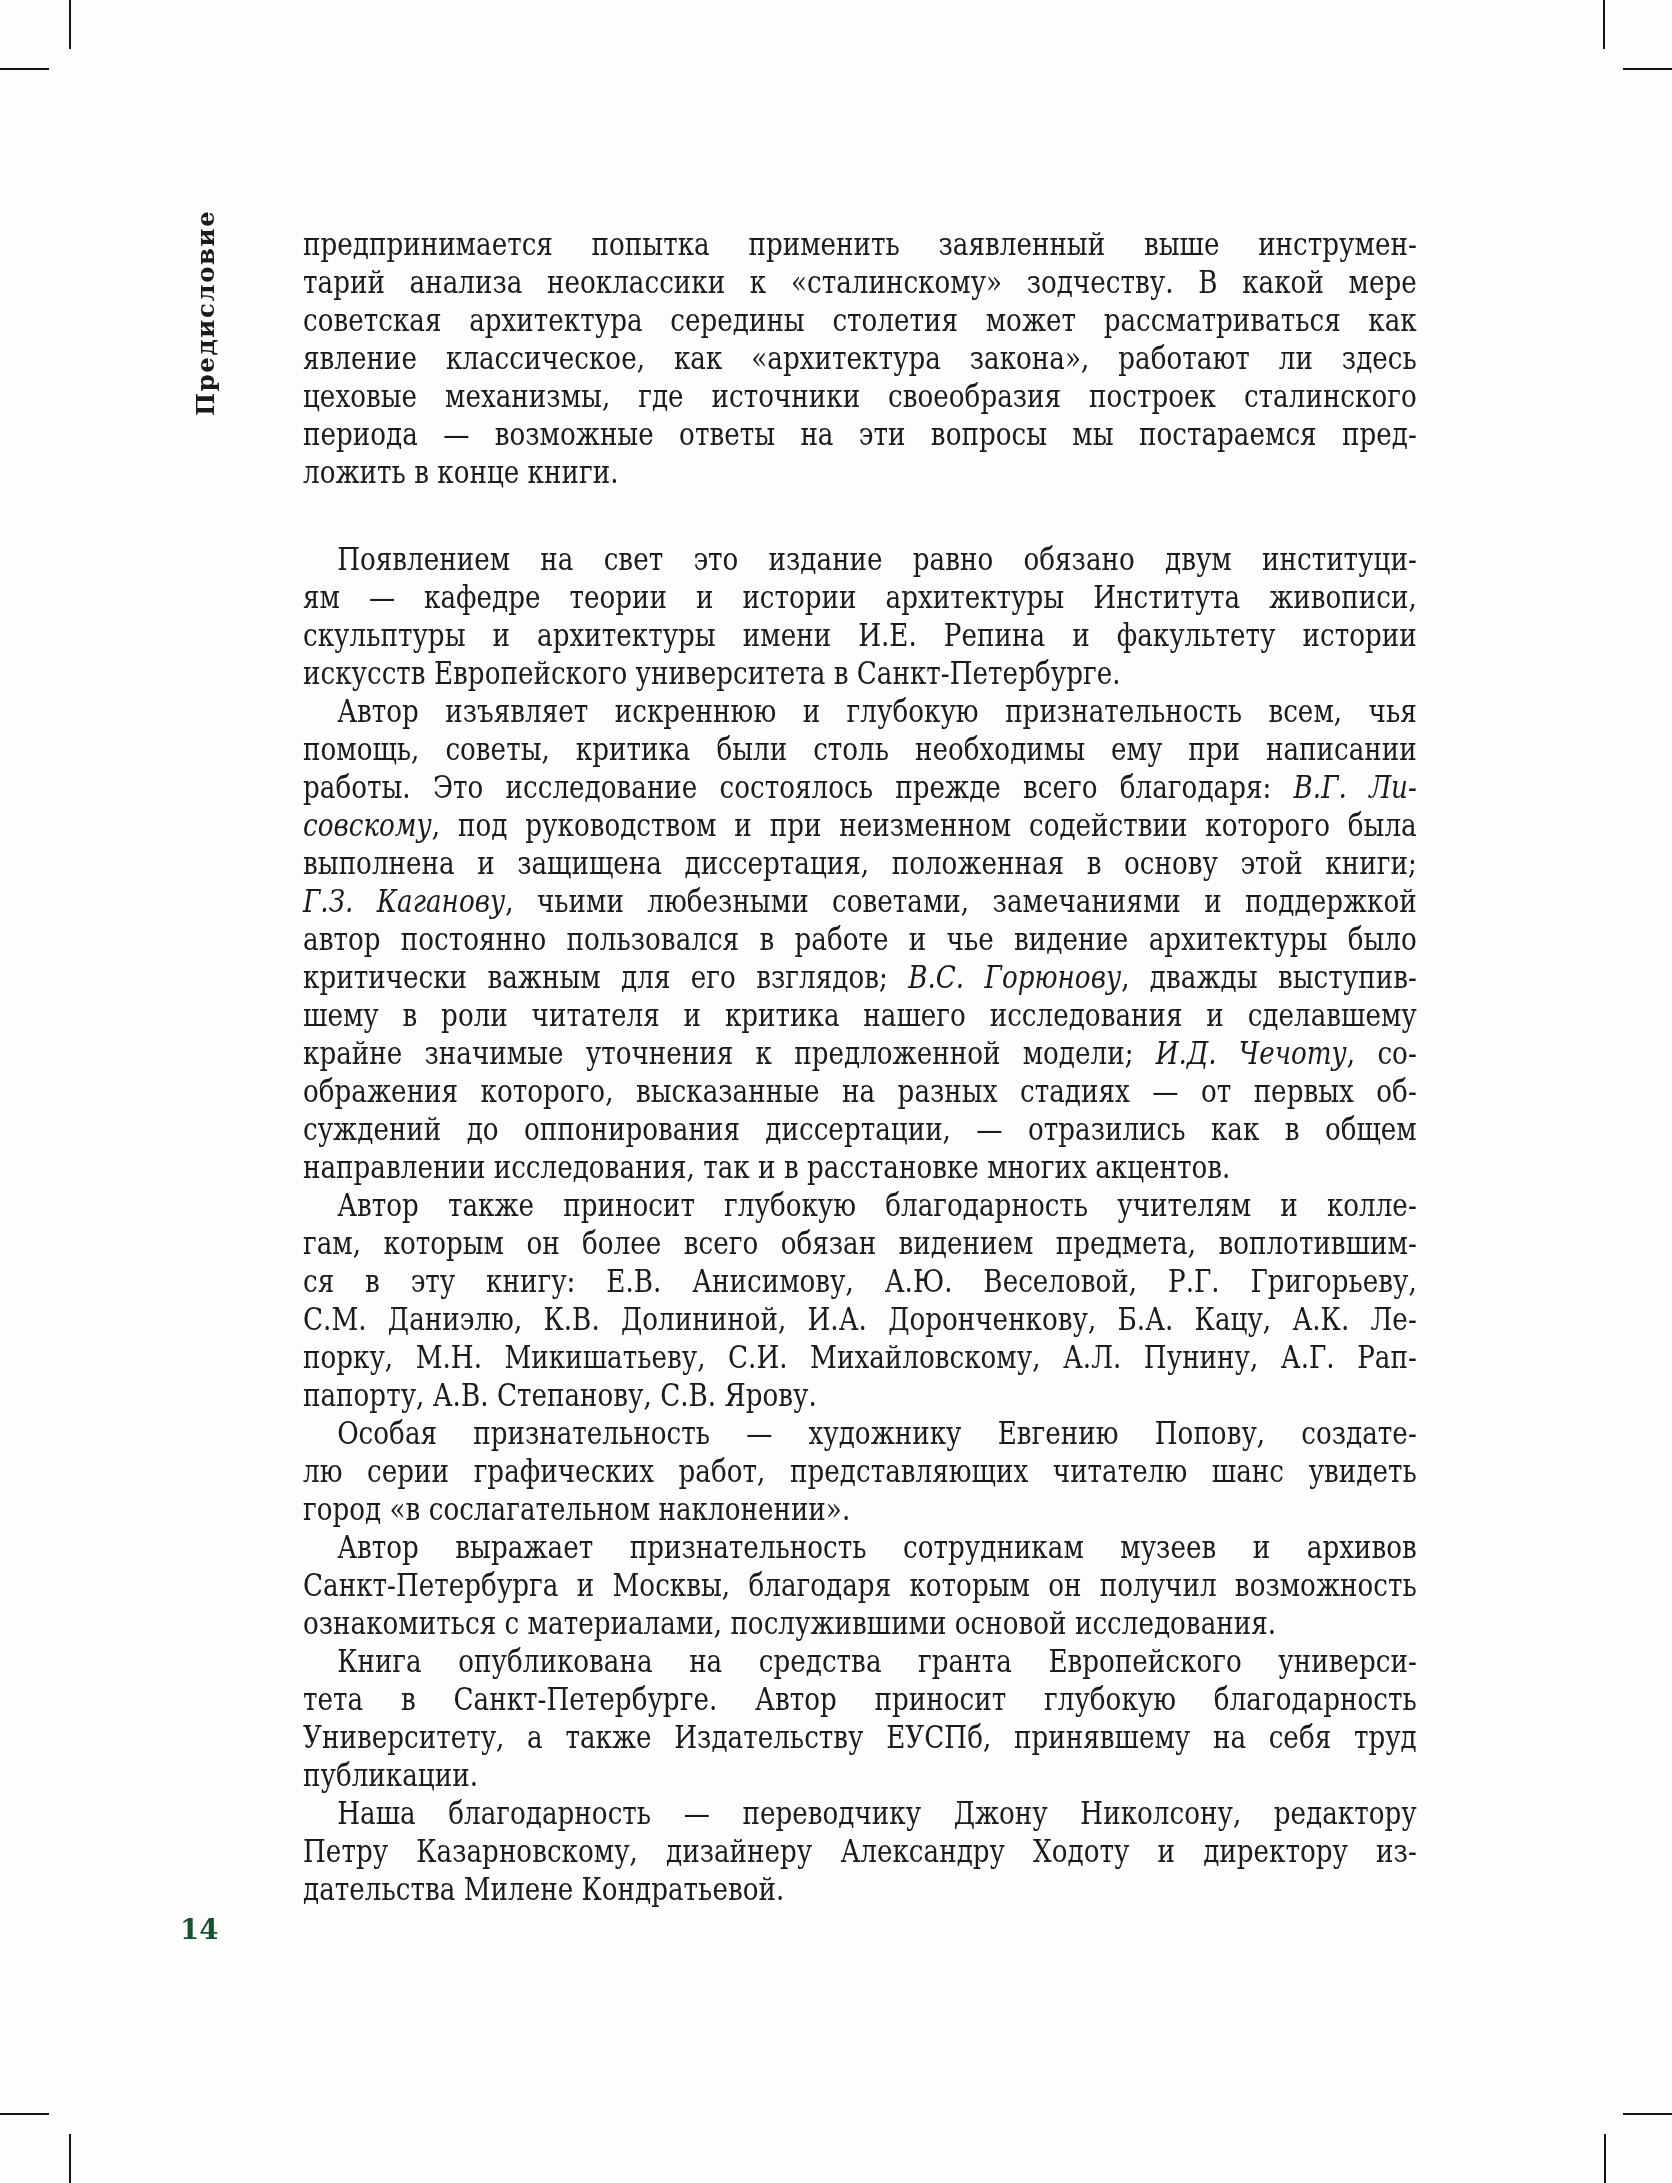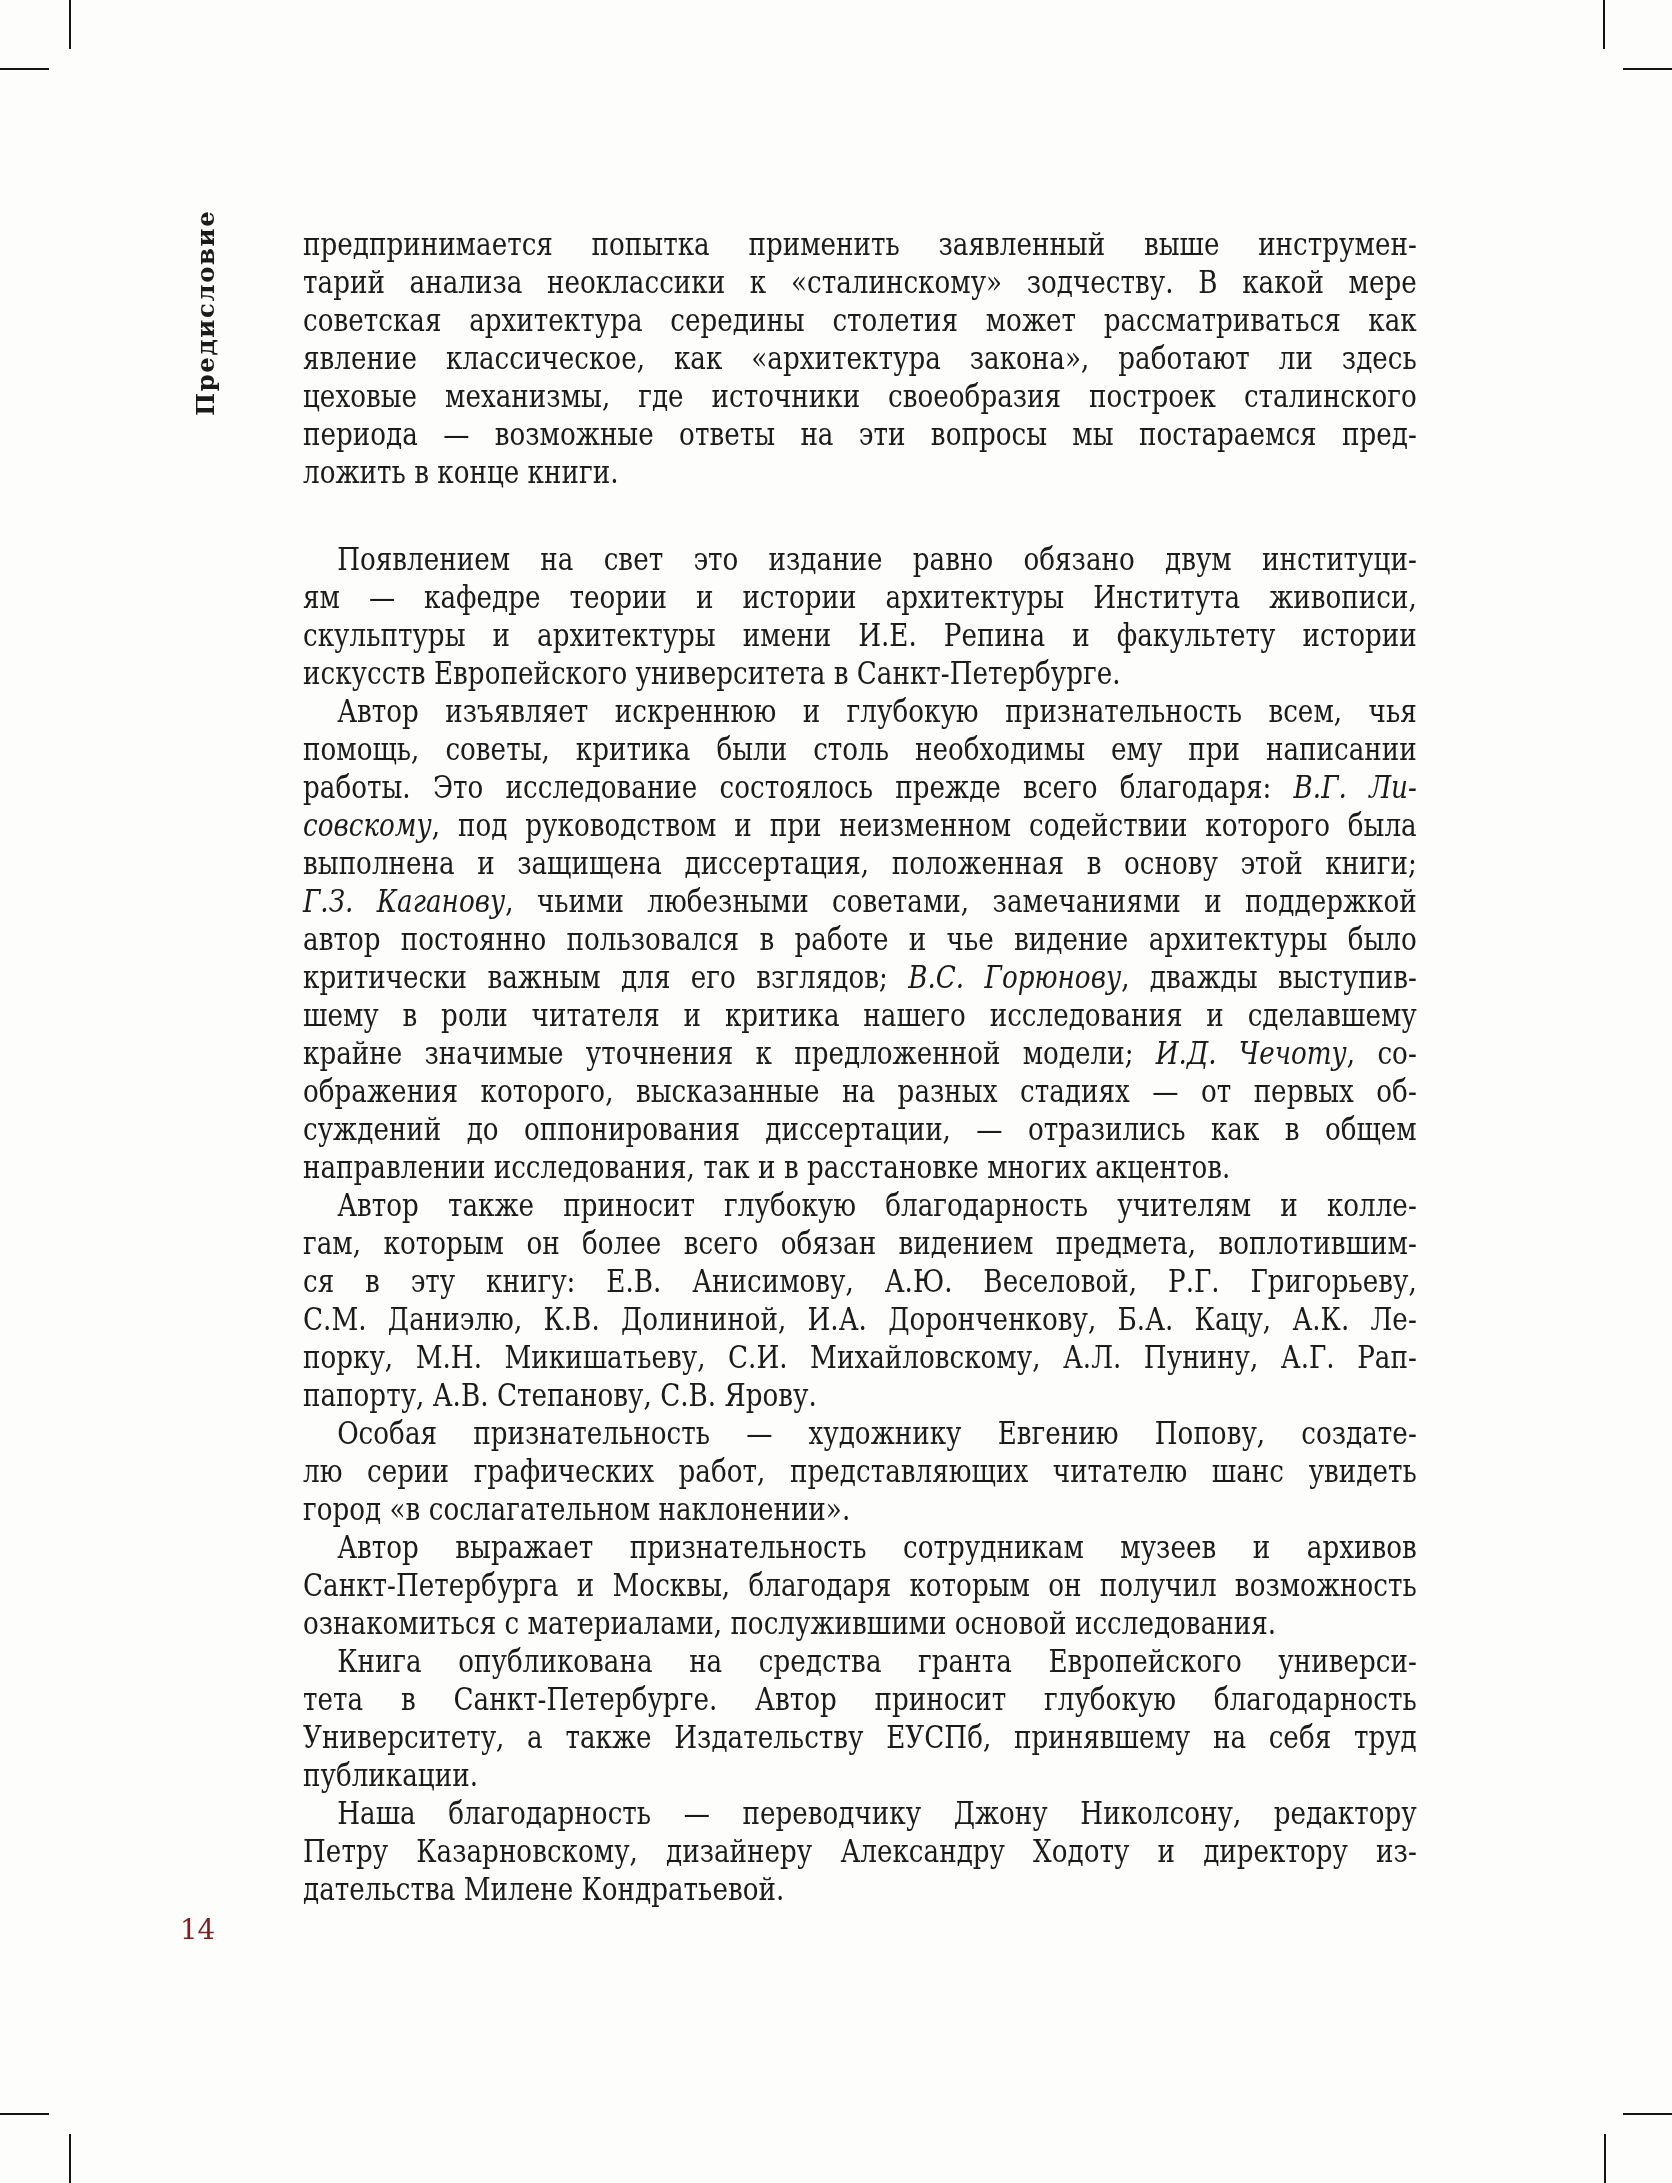--- a/index.html
+++ b/index.html
@@ -70,23 +70,23 @@
     text-align: justify;
     text-align-last: justify;
   }
   .line i { font-style: italic; }
 
   
   .page-number {
     position: absolute;
     left: 180px;
     top: 1913px;
-    font-weight: normal;
+    font-weight: bold;
     font-size: 27.6px;
-    color: #7f1d1d;
+    color: #14532d;
   }
 </style>
 </head>
 <body>
 
 <div class="page">
 
   <div class="crop v tl-v"></div>
   <div class="crop h tl-h"></div>
   <div class="crop v tr-v"></div>

